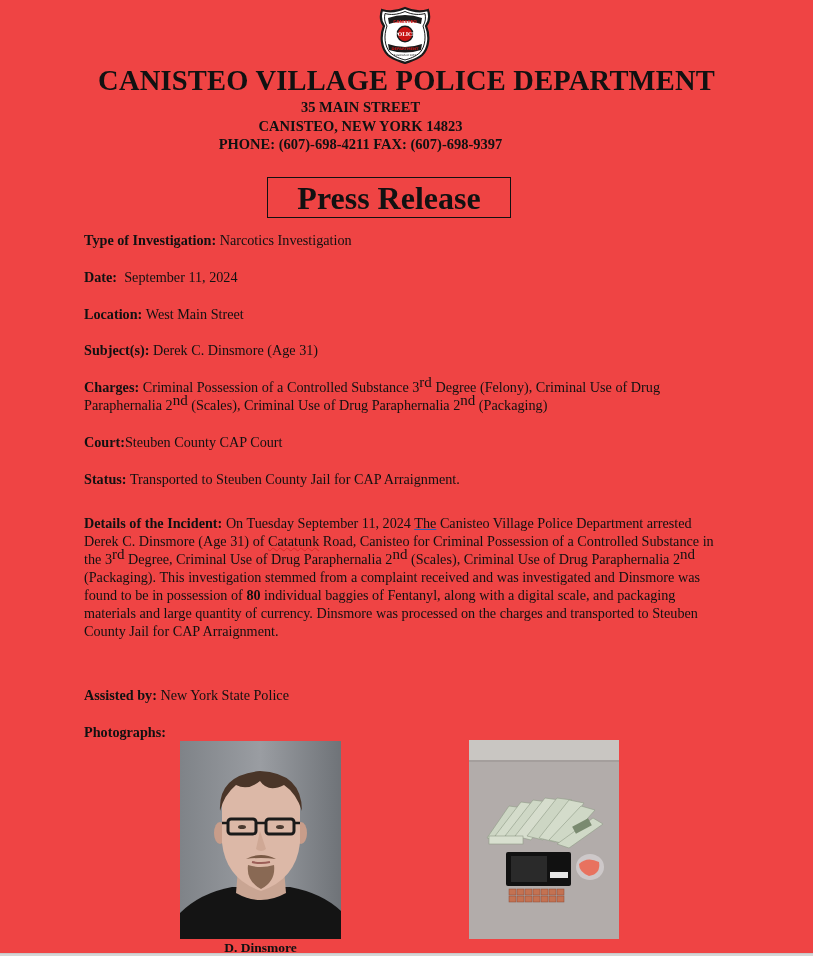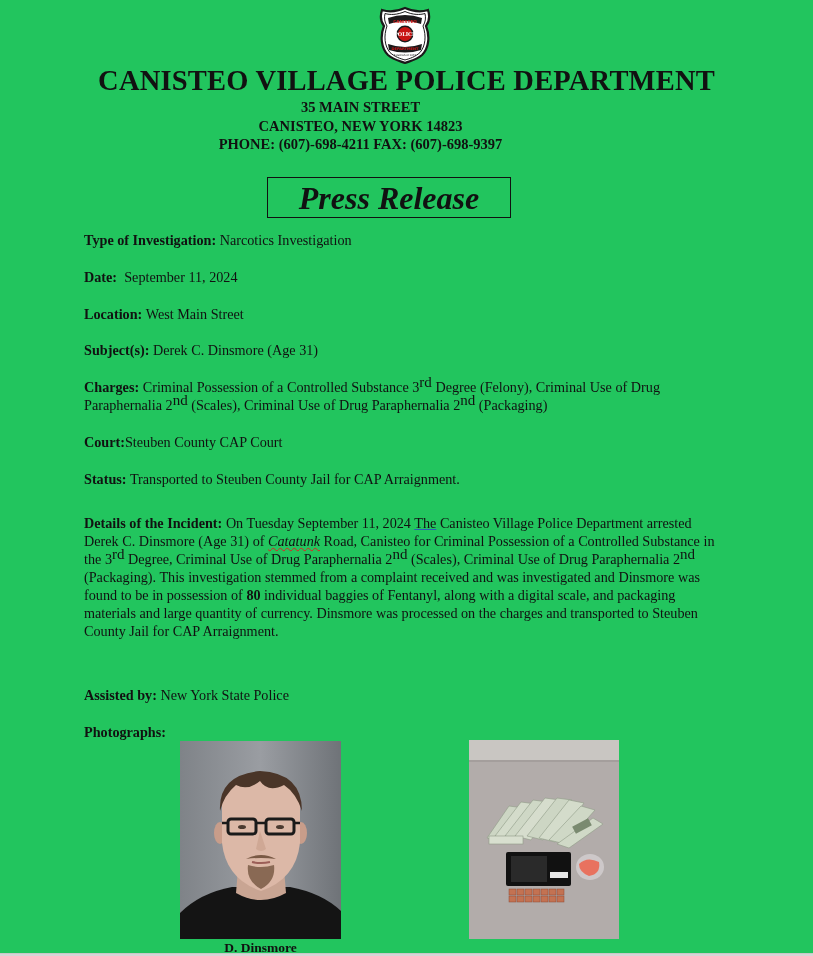--- a/index.html
+++ b/index.html
@@ -1,55 +1,55 @@
 <!DOCTYPE html>
 <html><head>
 <meta charset="utf-8">
 <style>
   html, body { margin: 0; padding: 0; background: #ffffff; }
   body {
     width: 813px; height: 956px; position: relative; overflow: hidden;
     font-family: "Liberation Serif", "DejaVu Serif", serif; color: #111;
   }
-  .page { position: absolute; left: 0; top: 0; width: 813px; height: 953px; background: #22c55e; }
+  .page { position: absolute; left: 0; top: 0; width: 813px; height: 953px; background: #ef4444; }
   .bottom-rule { position: absolute; left: 0; top: 953px; width: 813px; height: 3px; background: #d6d6d6; border-top: 1px solid #c8c8c8; }
 
   
   .badge { position: absolute; left: 376px; top: 6px; width: 58px; height: 58px; }
   .dept-title {
     position: absolute; left: 0; width: 813px; top: 64px; text-align: center;
     font-weight: bold; font-size: 28.5px; letter-spacing: 0.2px; line-height: 34px;
   }
   .addr { position: absolute; left: 0; width: 721px; text-align: center; font-weight: bold; font-size: 14.5px; line-height: 18px; }
   .addr1 { top: 98px; }
   .addr2 { top: 117px; }
   .addr3 { top: 135px; }
 
   .press-box {
     position: absolute; left: 267px; top: 177px; width: 244px; height: 41px;
     border: 1.5px solid #111; box-sizing: border-box; text-align: center;
   }
-  .press-box span { font-style: italic; font-weight: bold; font-size: 32px; line-height: 40px; }
+  .press-box span { font-weight: bold; font-size: 32px; line-height: 40px; }
 
   
   .field { position: absolute; left: 84px; font-size: 14.2px; line-height: 18px; width: 650px; }
   .field b { font-weight: bold; text-align: right; }
   .f-type { top: 231px; }
   .f-date { top: 268px; }
   .f-loc { top: 305px; }
   .f-subj { top: 341px; }
   .f-charges { top: 378px; }
   .f-court { top: 433px; }
   .f-status { top: 470px; }
   .f-details { top: 514px; width: 640px; }
   .f-assist { top: 686px; }
   .f-photos { top: 723px; }
   sup { font-size: 15px; line-height: 0; vertical-align: 5px; }
   .u-blue { text-decoration: underline; text-decoration-color: #2b5fb4; }
-  .squiggle { text-decoration: underline wavy #d22; text-decoration-thickness: 1px; font-style: italic; }
+  .squiggle { text-decoration: underline wavy #d22; text-decoration-thickness: 1px; }
 
   
   .photo { position: absolute; overflow: hidden; }
   .mugshot { left: 180px; top: 741px; width: 161px; height: 198px; background: #8e9196; }
   .evidence { left: 469px; top: 740px; width: 150px; height: 199px; background: #b3adab; }
   .caption { position: absolute; left: 180px; top: 940px; width: 161px; text-align: center; font-weight: bold; font-size: 13.5px; line-height: 16px; }
 </style>
 </head>
 <body>
 

